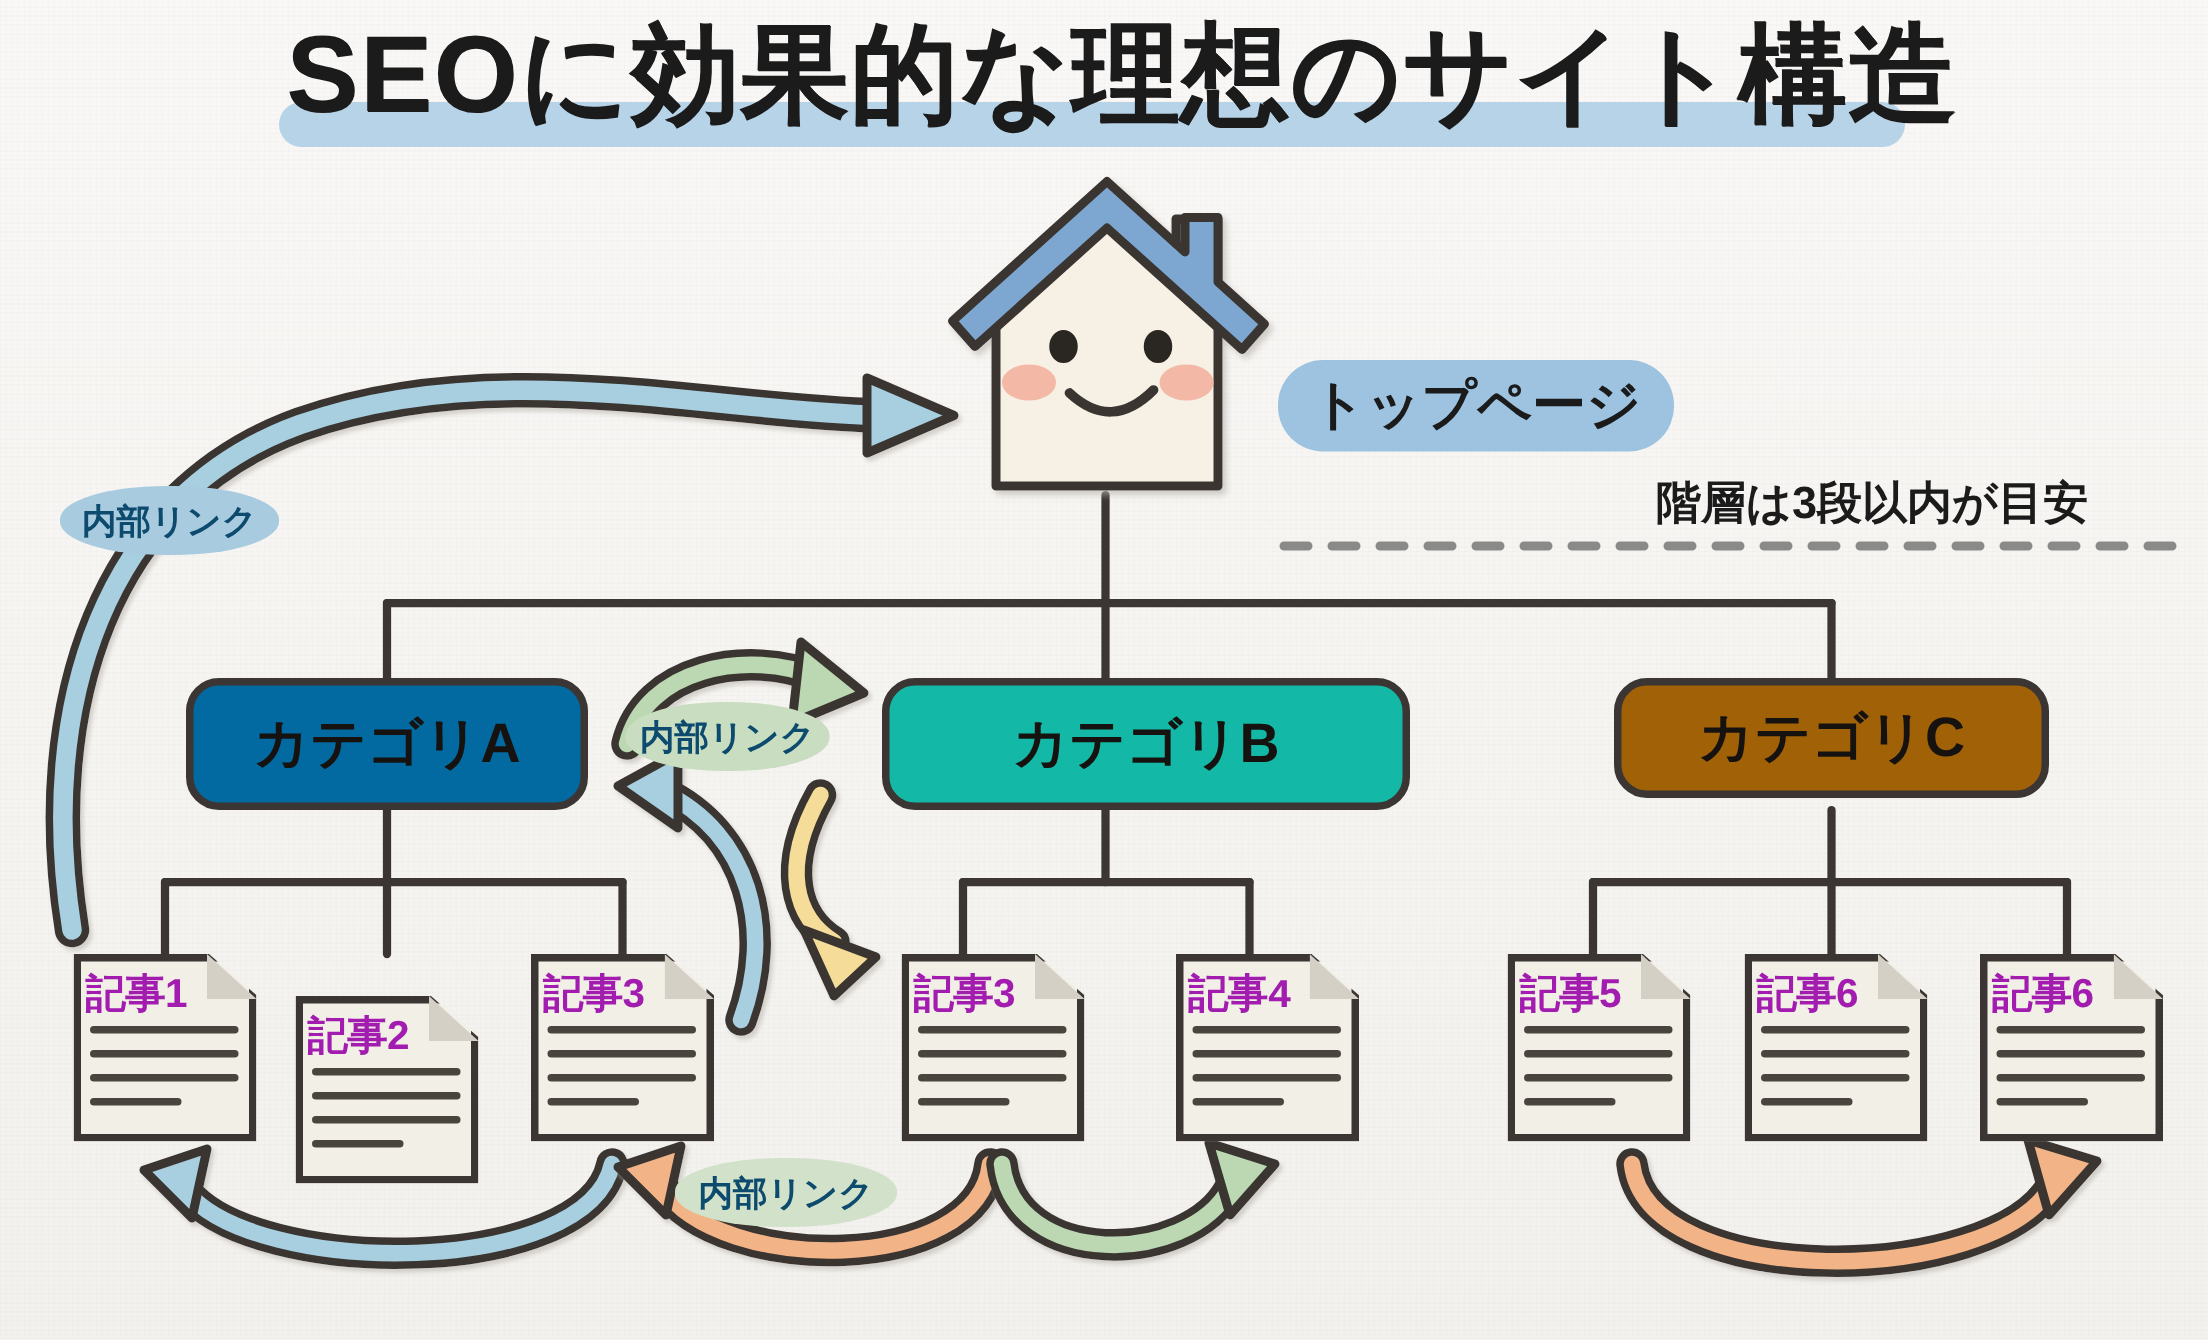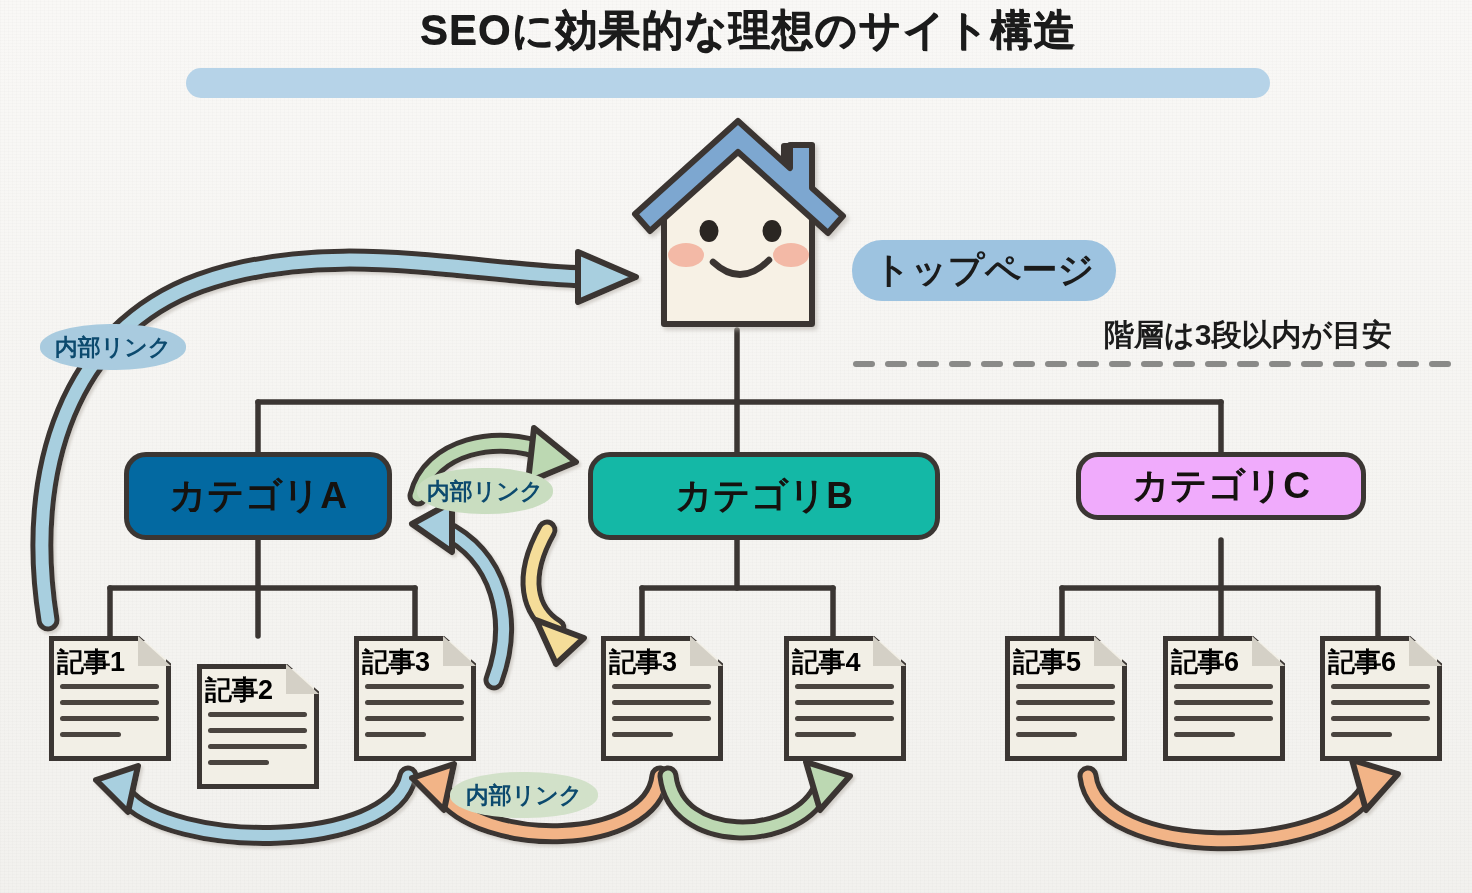--- a/index.html
+++ b/index.html
@@ -23,21 +23,21 @@
   #title-wrap{
     position:absolute; left:0; top:2px; width:1472px;
     text-align:center;
   }
   #title-highlight{
     position:absolute; left:186px; top:66px; width:1084px; height:30px;
     background:#b6d3e8; border-radius:15px;
   }
   #title-text{
     position:relative; z-index:2;
-    font-size:42px; font-weight:bold; color:#1b1b1b;
+    font-size:72px; font-weight:bold; color:#1b1b1b;
     letter-spacing:1px;
     text-shadow:0.5px 0.5px 0 #1b1b1b;
     margin-left:24px;
   }
 
   
   #toppage-label{
     position:absolute; left:852px; top:240px;
     padding:6px 22px 6px 22px;
     background:#9dc3e0; border-radius:30px;
@@ -56,42 +56,42 @@
   .cat-box{
     position:absolute;
     border:5px solid #3b3633;
     border-radius:22px;
     display:flex; align-items:center; justify-content:center;
     font-size:37px; font-weight:bold; color:#15120f;
     letter-spacing:0px;
   }
   #cat-a{ left:124px; top:452px; width:268px; height:88px; background:#0369a1; }
   #cat-b{ left:588px; top:452px; width:352px; height:88px; background:#14b8a6; }
-  #cat-c{ left:1076px; top:452px; width:290px; height:68px; background:#f0abfc; }
+  #cat-c{ left:1076px; top:452px; width:290px; height:80px; background:#a16207; }
 
   
   .doc{
     position:absolute; width:122px; height:125px;
   }
   .doc .page{
     position:absolute; inset:0;
     background:#f2efe6;
     border:5px solid #3b3633;
     clip-path: polygon(0 0, 74% 0, 100% 22%, 100% 100%, 0 100%);
   }
   .doc .fold{
     position:absolute; right:0px; top:0px;
     width:33px; height:30px;
     background:#d4d0c6;
     clip-path: polygon(0 0, 100% 100%, 0 100%);
     border-left:0;
   }
   .doc .label{
     position:absolute; left:8px; top:8px;
-    font-size:27px; font-weight:bold; color:#000000;
+    font-size:27px; font-weight:bold; color:#a21caf;
     letter-spacing:-0.5px;
   }
   .doc .lines{
     position:absolute; left:11px; top:48px; right:12px;
   }
   .doc .lines i{
     display:block; height:5px; background:#4a443f; border-radius:3px;
     margin-bottom:11px;
   }
   .doc .lines i:nth-child(4){ width:62%; }

